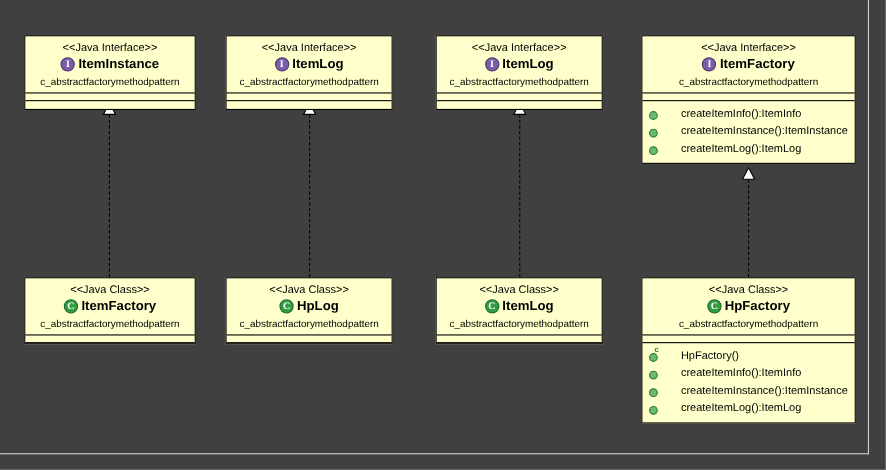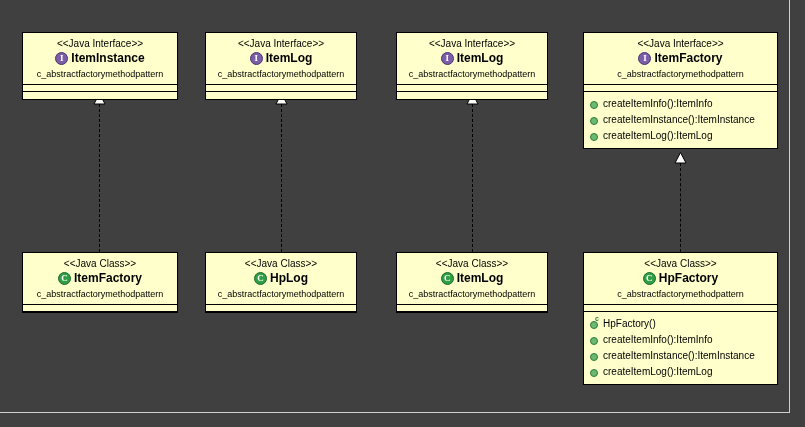--- a/index.html
+++ b/index.html
@@ -85,21 +85,21 @@
   .compartment-empty.last { border-bottom: none; }
 
   .compartment {
     padding: 4px 2px 4px 4px;
     box-sizing: border-box;
   }
 
   .member {
     display: flex;
     align-items: center;
-    gap: 4px;
+    gap: 20px;
     line-height: 16px;
     height: 16px;
     white-space: nowrap;
   }
   .member-text {
     font-size: 10px;
     color: #000000;
   }
 
   

